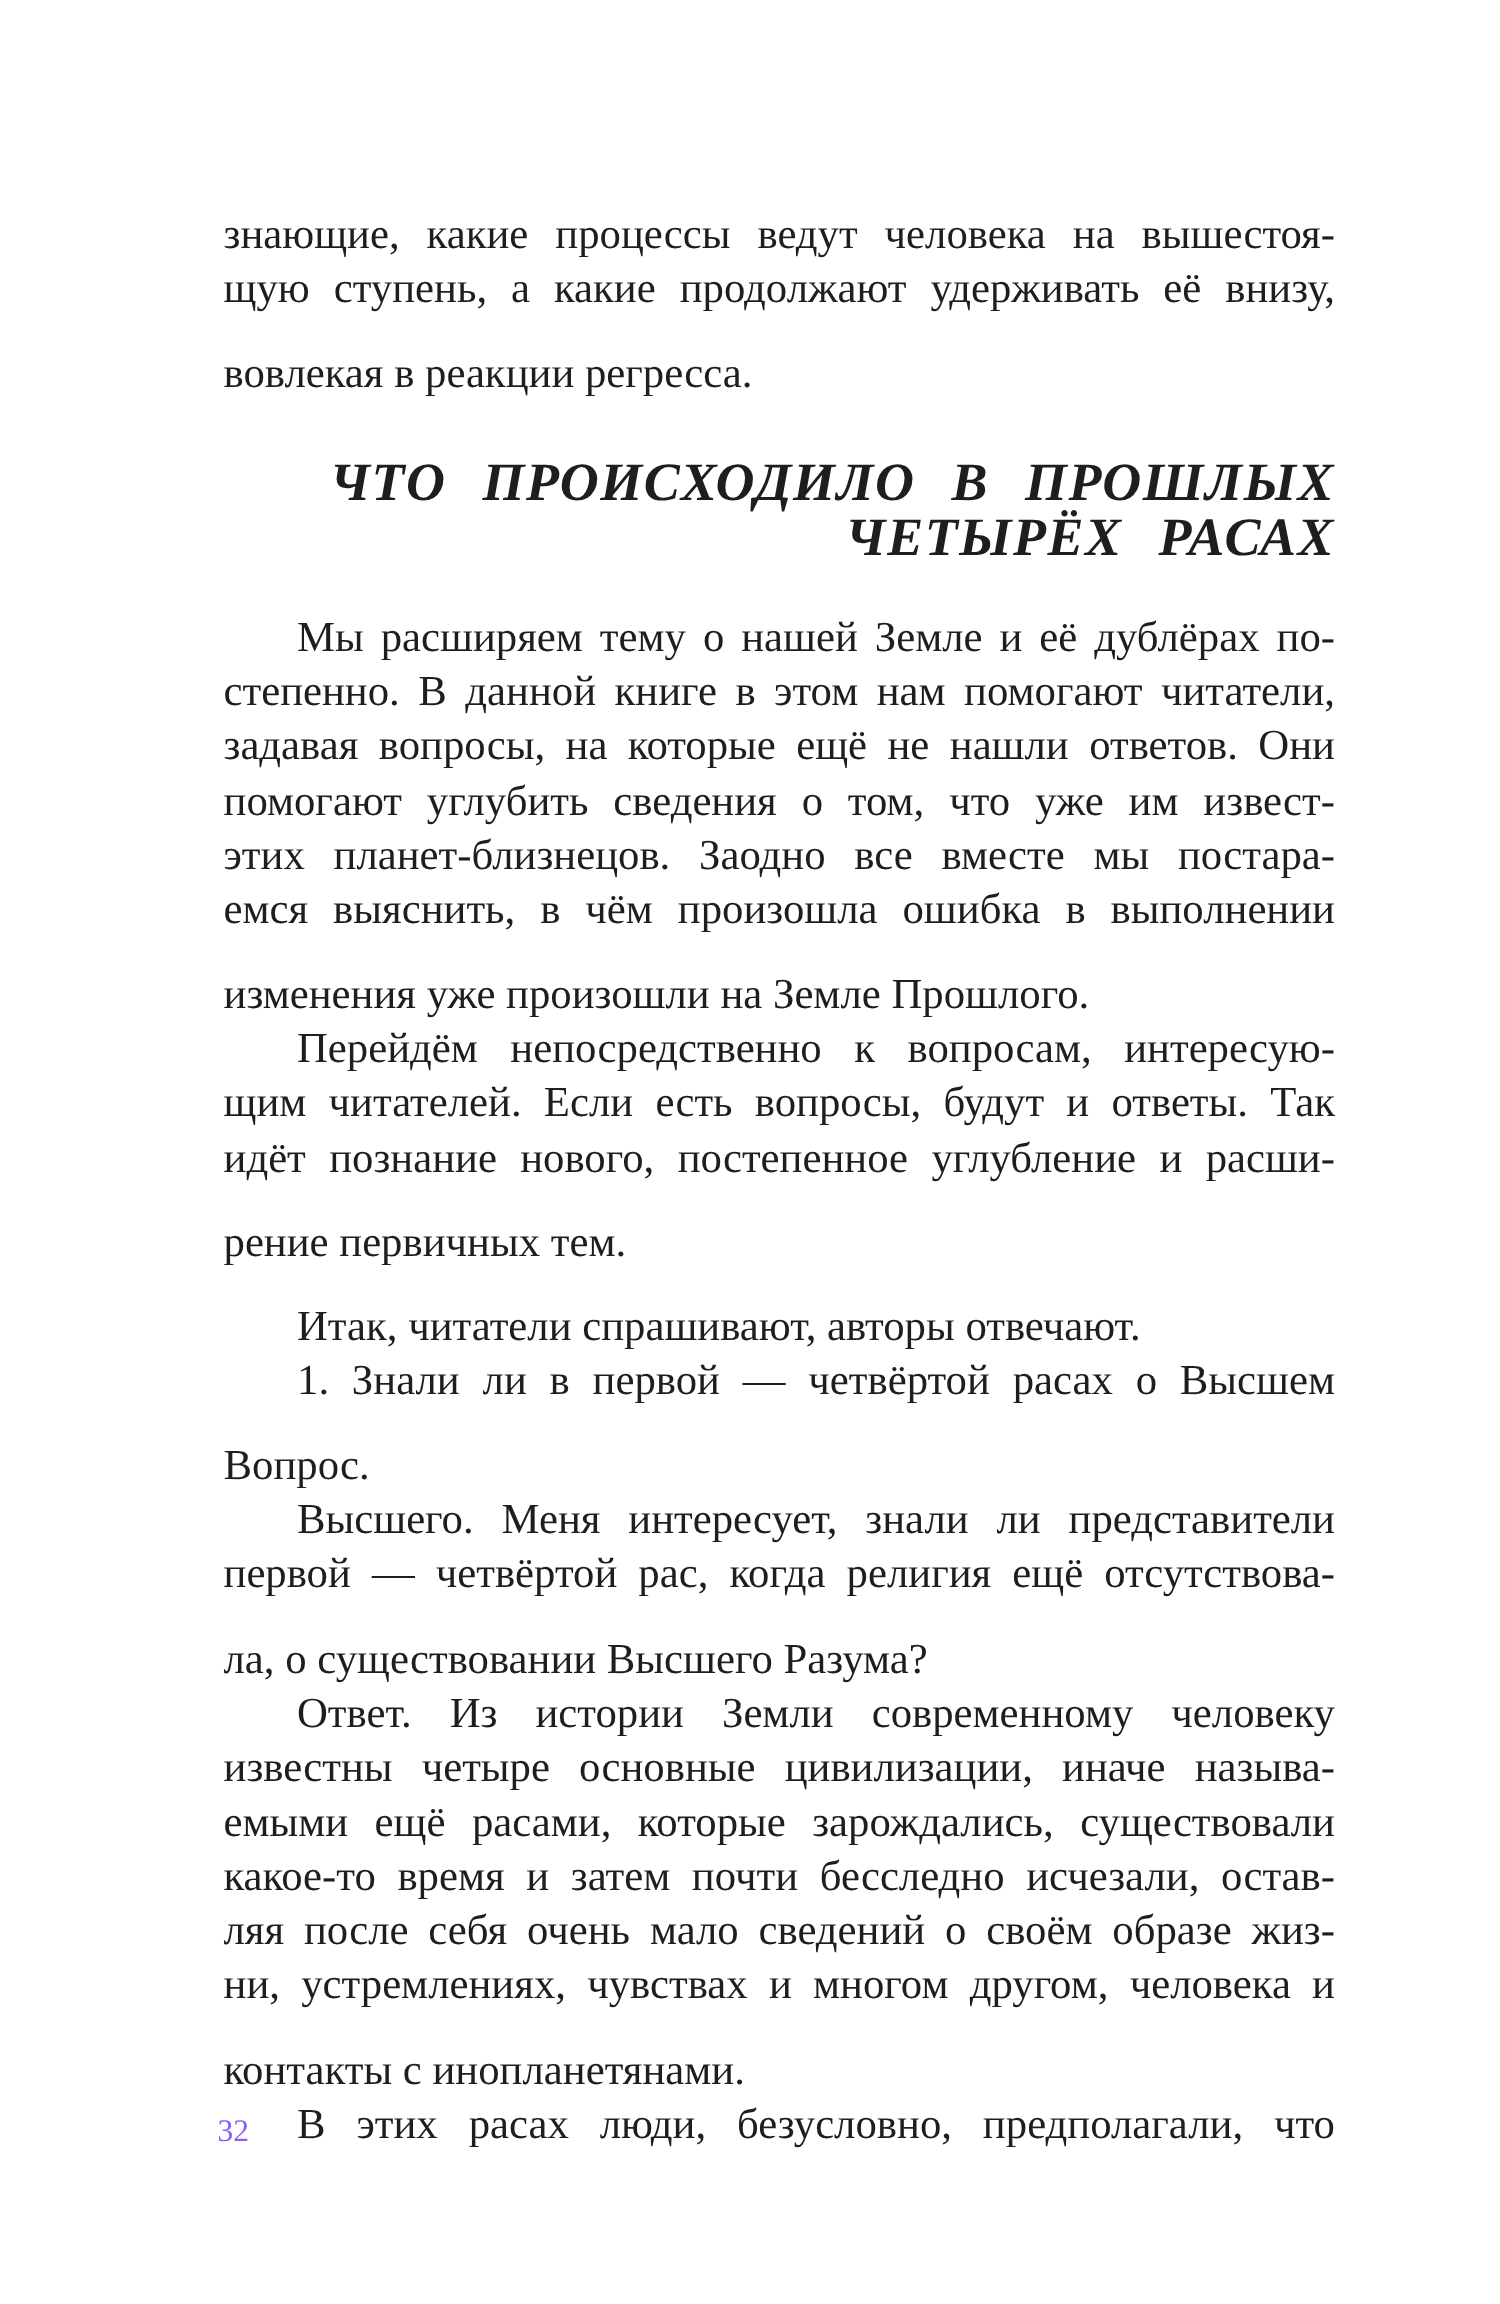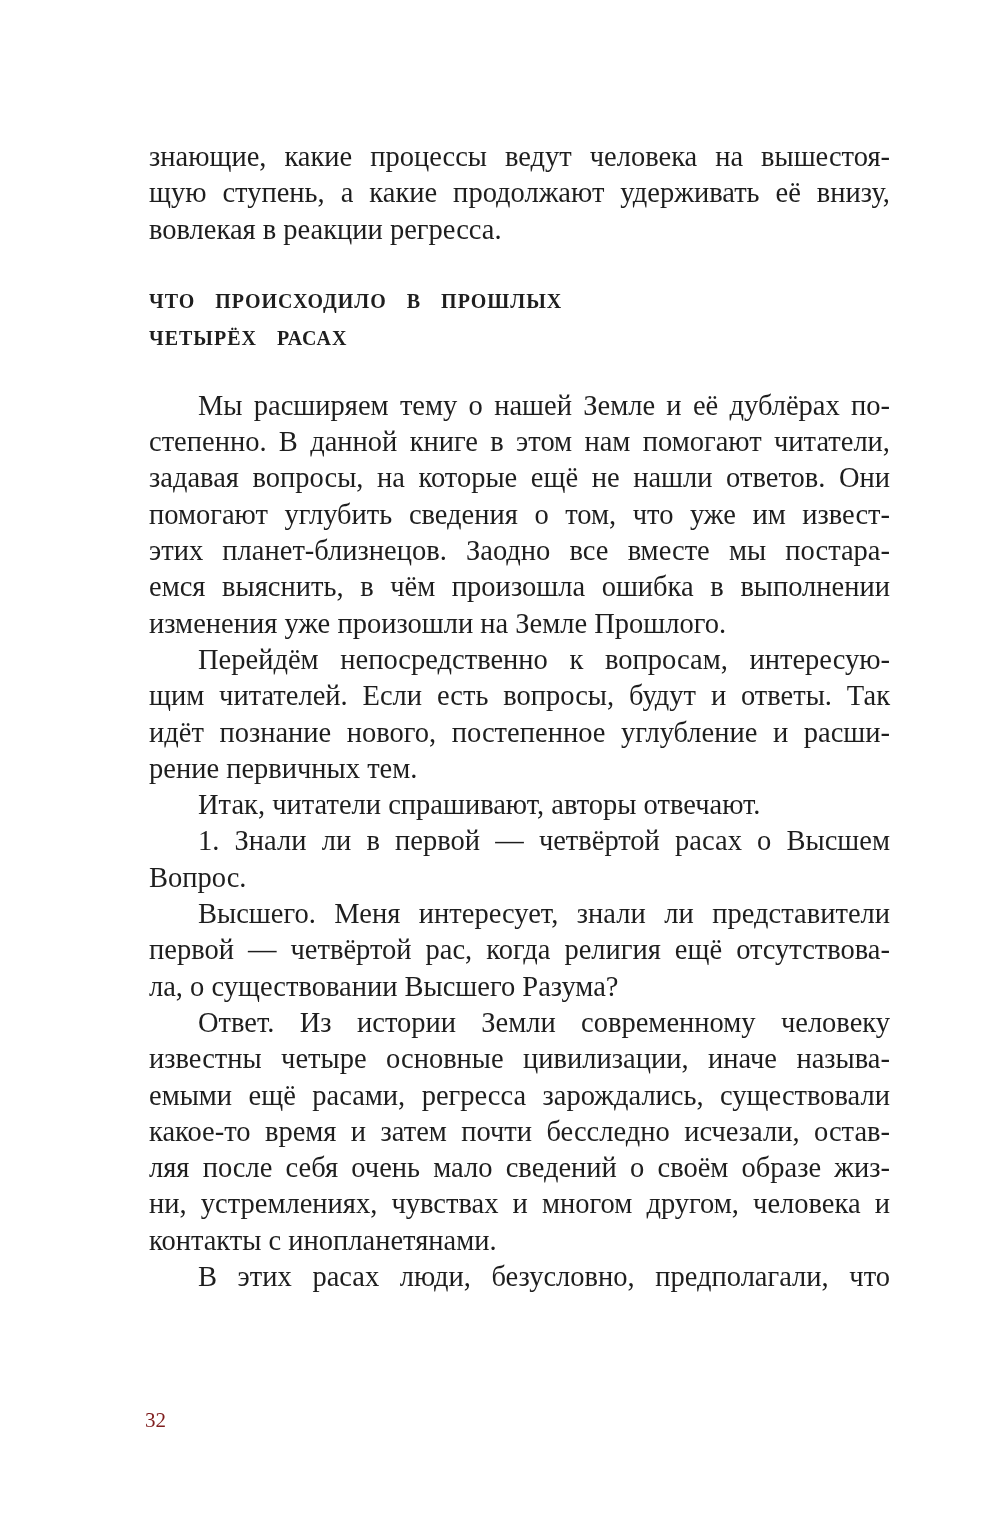--- a/index.html
+++ b/index.html
@@ -26,46 +26,48 @@
     font-size: 28.5px;
     line-height: 36.3px;
     margin: 0;
   }
   .line {
     text-align: justify;
     text-align-last: justify;
   }
   .line.nj {
     text-align-last: left;
+    margin-top: 20px;
   }
   .line.ind {
     text-indent: 49px;
   }
   .b {
     font-weight: normal;
   }
   .heading {
-    font-size: 20px;
+    font-size: 36px;
     line-height: 37px;
     font-weight: bold;
-    text-align: left;
+    text-align: right;
     letter-spacing: 1px;
     word-spacing: 14px;
     margin: 35px 0 31px 0;
+    font-style: italic;
   }
   .heading-line {
     display: block;
   }
   .page-number {
     position: absolute;
     left: 145px;
     top: 1408px;
     font-size: 21px;
     line-height: 1.2;
-    color: #7f1d1d;
+    color: #8b5cf6;
   }
 </style>
 </head>
 <body>
 
 <div class="page">
   <div class="text-block">
     <div id="before-heading">
         <div class="para">
           <div class="line"><span>знающие, какие процессы ведут человека на вышестоя-</span></div>
@@ -101,21 +103,21 @@
           <div class="line nj"><span class="b">Вопрос.</span></div>
         </div>
         <div class="para">
           <div class="line ind"><span class="b">Высшего.</span><span> Меня интересует, знали ли представители</span></div>
           <div class="line"><span>первой — четвёртой рас, когда религия ещё отсутствова-</span></div>
           <div class="line nj"><span>ла, о существовании Высшего Разума?</span></div>
         </div>
         <div class="para">
           <div class="line ind"><span class="b">Ответ.</span><span> Из истории Земли современному человеку</span></div>
           <div class="line"><span>известны четыре основные цивилизации, иначе называ-</span></div>
-          <div class="line"><span>емыми ещё расами, регресса зарождались, существовали</span></div>
+          <div class="line"><span>емыми ещё расами, которые зарождались, существовали</span></div>
           <div class="line"><span>какое-то время и затем почти бесследно исчезали, остав-</span></div>
           <div class="line"><span>ляя после себя очень мало сведений о своём образе жиз-</span></div>
           <div class="line"><span>ни, устремлениях, чувствах и многом другом, человека и</span></div>
           <div class="line nj"><span>контакты с инопланетянами.</span></div>
         </div>
         <div class="para">
           <div class="line ind"><span>В этих расах люди, безусловно, предполагали, что</span></div>
         </div>
       </div>
   </div>

